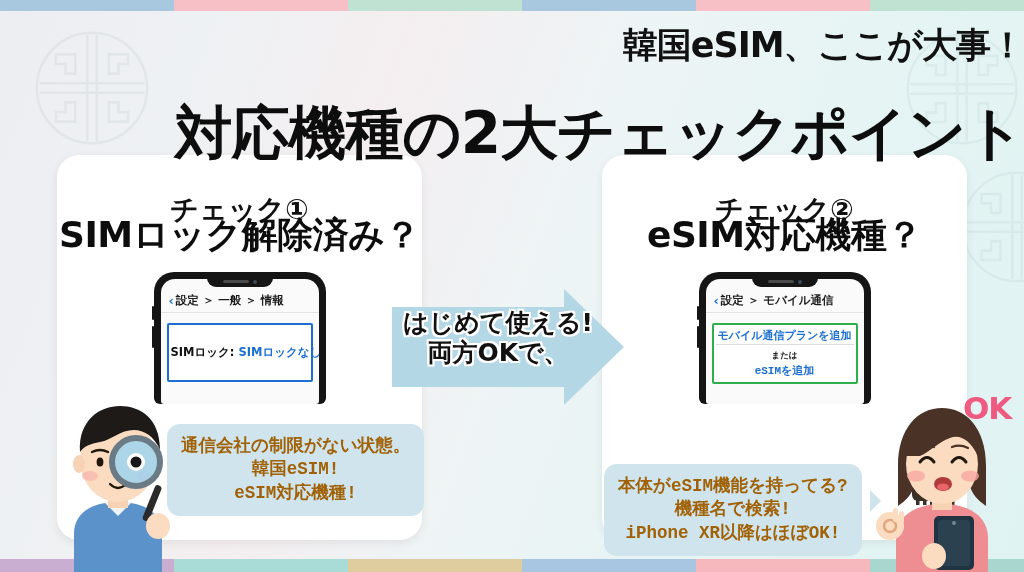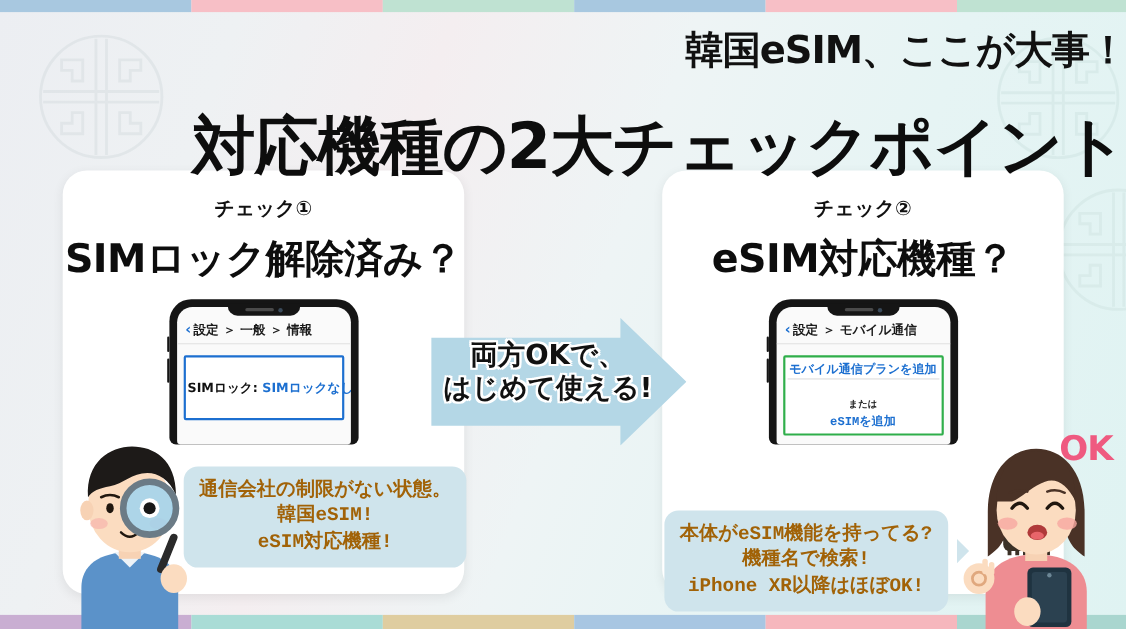--- a/index.html
+++ b/index.html
@@ -26,22 +26,22 @@
     font-family:"DejaVu Sans","Liberation Sans",sans-serif;white-space:nowrap;}
   .head-main{top:72px;font-size:58px;font-weight:bold;letter-spacing:-1px;color:#0d0d0d;
     font-family:"DejaVu Sans","Liberation Sans",sans-serif;white-space:nowrap;margin-top:23px;}
 
   
   .card{position:absolute;top:155px;width:365px;height:385px;background:#fff;
     border-radius:22px;box-shadow:0 3px 10px rgba(0,0,0,.07);}
   .card.left{left:57px;}
   .card.right{left:602px;}
 
-  .card-kicker{position:absolute;left:0;width:100%;top:22px;text-align:center;
-    font-size:18px;font-weight:bold;color:#111;
+  .card-kicker{position:absolute;left:0;width:100%;top:36px;text-align:center;
+    font-size:28px;font-weight:bold;color:#111;
     font-family:"DejaVu Sans","Liberation Sans",sans-serif;white-space:nowrap;}
   .card-title{position:absolute;left:0;width:100%;top:56px;text-align:center;
     font-size:36px;font-weight:bold;color:#0d0d0d;letter-spacing:-.5px;
     font-family:"DejaVu Sans","Liberation Sans",sans-serif;white-space:nowrap;}
 
   
   .phone{position:absolute;top:117px;left:50%;transform:translateX(-50%);
     width:172px;height:132px;background:#151515;border-radius:20px 20px 6px 6px;
     padding:7px 7px 0 7px;box-sizing:border-box;}
   .phone .notch{position:absolute;top:4px;left:50%;transform:translateX(-50%);
@@ -58,21 +58,21 @@
   .chev{color:#1c6fd0;font-size:13px;font-weight:bold;line-height:1;}
   .screen-box{margin:10px 6px 0 6px;border:2px solid #1c6fd0;background:#fff;
     border-radius:2px;padding:20px 2px;text-align:center;}
   .screen-box.green{border-color:#2fae4a;padding:3px 2px 4px;}
   .sb-line{font-size:11.5px;font-weight:bold;color:#111;white-space:nowrap;
     font-family:"DejaVu Sans","Liberation Sans",sans-serif;}
   .sb-line .blue{color:#1c6fd0;}
   .sb-opt{font-size:11px;font-weight:bold;color:#1c6fd0;white-space:nowrap;
     font-family:Liberation Mono, monospace;}
   .sb-or{font-size:8.5px;font-weight:bold;color:#222;margin:1px 0;
-    border-top:1px solid #ddd;padding-top:17px;
+    border-top:1px solid #ddd;padding-top:5px;
     font-family:"DejaVu Sans","Liberation Sans",sans-serif;}
 
   
   .padlock{position:absolute;left:274px;top:295px;width:46px;height:56px;}
 
   
   .chip{position:absolute;left:306px;top:300px;width:54px;height:50px;}
 
   
   .arrow{position:absolute;left:392px;top:289px;width:232px;height:116px;z-index:4;}
@@ -179,22 +179,22 @@
       <rect x="4" y="24" width="38" height="28" rx="4" fill="#eeae3c"></rect>
       <circle cx="23" cy="34" r="4.4" fill="#4a3010"></circle>
       <path d="M23 36 l-2.4 9 h4.8 z" fill="#4a3010"></path>
     </svg>
   </div>
 
   <svg class="arrow" viewBox="0 0 232 116">
     <path d="M0 18 H172 V0 L232 58 L172 116 V98 H0 Z" fill="#b4d7e6"></path>
   </svg>
   <div class="arrow-text">
+    <div>はじめて使える!</div>
     <div>両方OKで、</div>
-    <div>はじめて使える!</div>
   </div>
 
   <div class="card right">
     <div class="card-kicker">チェック②</div>
     <div class="card-title">eSIM対応機種？</div>
 
     <div class="phone">
       <div class="notch">
         <span class="speaker"></span>
           <span class="cam"></span>

